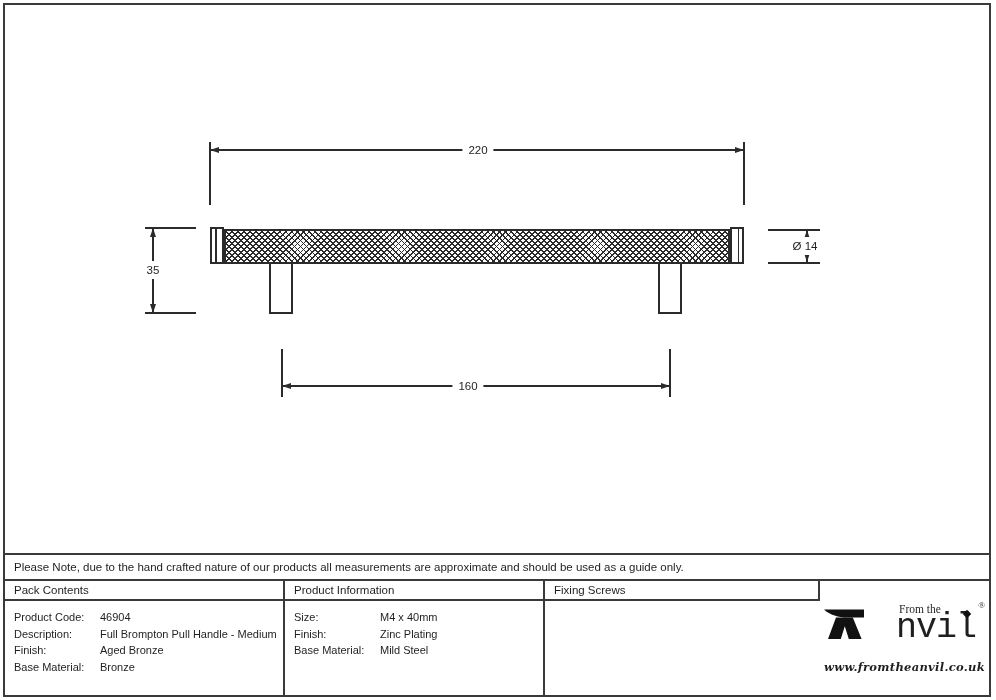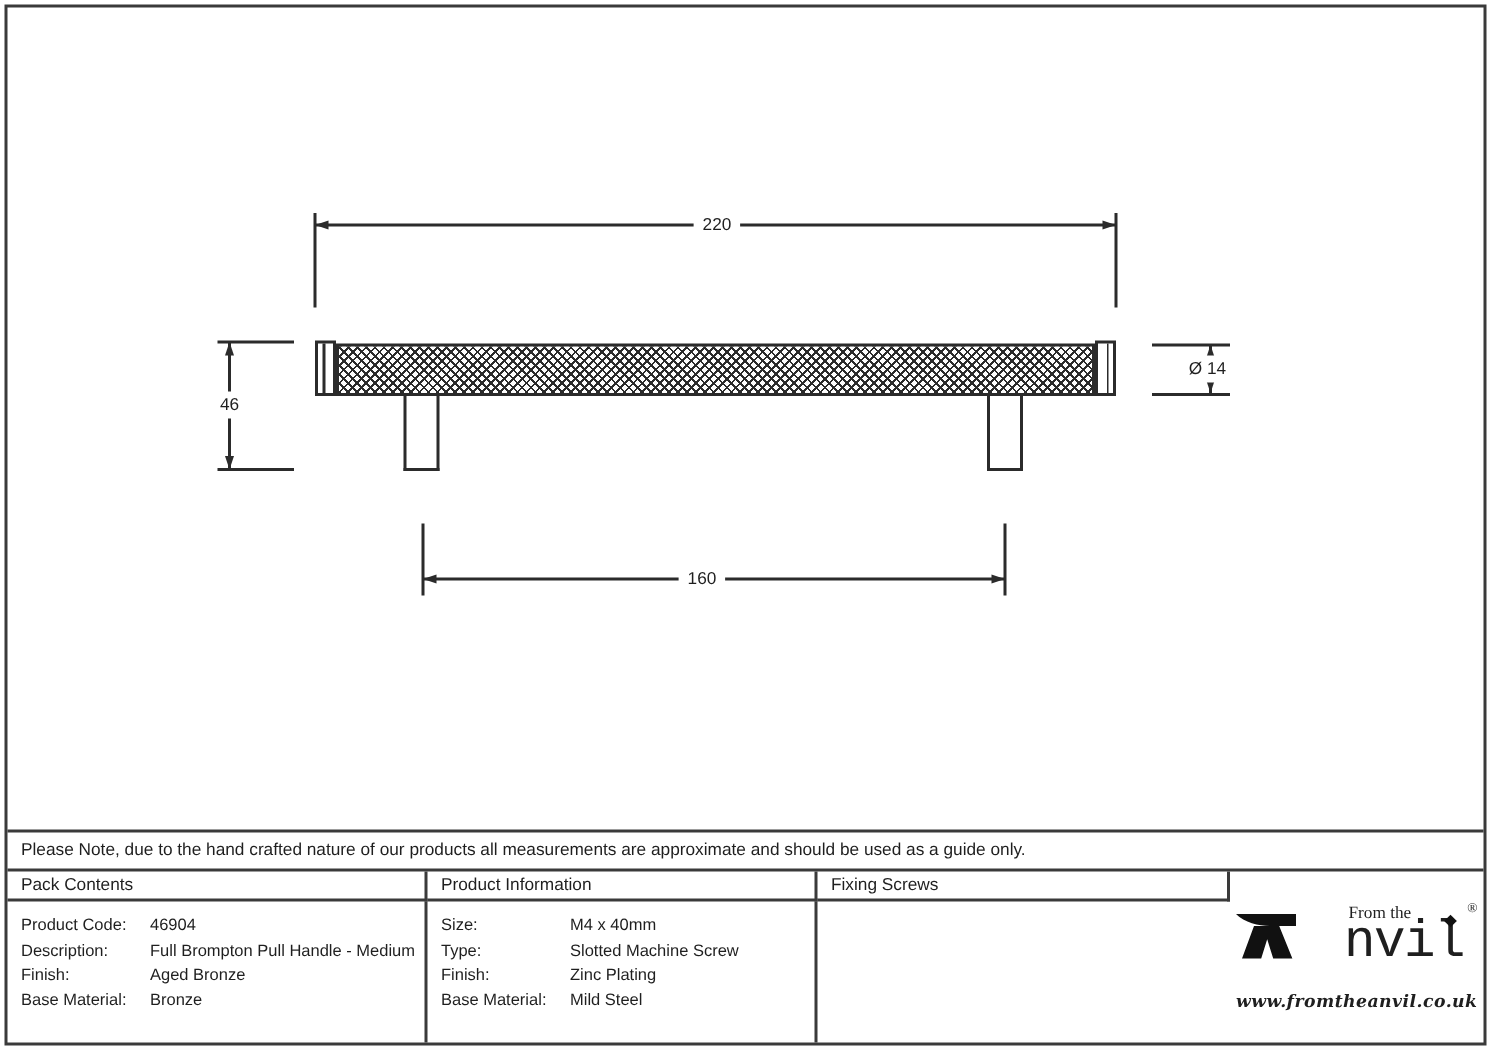--- a/index.html
+++ b/index.html
@@ -85,21 +85,21 @@
     <div class="hline" style="left:210px;top:149px;width:534px;"></div>
     <div class="arr arr-left" style="left:210px;top:147px;"></div>
     <div class="arr arr-right" style="left:735px;top:147px;"></div>
     <span class="dim-label" style="left:478px;top:150px;">220</span>
 
     <div class="hline" style="left:145px;top:227px;width:51px;"></div>
     <div class="hline" style="left:145px;top:312px;width:51px;"></div>
     <div class="vline" style="left:152px;top:228px;height:85px;"></div>
     <div class="arr arr-up" style="left:150px;top:228px;"></div>
     <div class="arr arr-down" style="left:150px;top:304px;"></div>
-    <span class="dim-label vert" style="left:153px;top:270px;">46</span>
+    <span class="dim-label vert" style="left:153px;top:270px;">35</span>
 
     <div class="hline" style="left:768px;top:229px;width:52px;"></div>
     <div class="hline" style="left:768px;top:262px;width:52px;"></div>
     <div class="vline" style="left:806px;top:230px;height:32px;"></div>
     <div class="arr arr-up" style="left:804px;top:230px;"></div>
     <div class="arr arr-down" style="left:804px;top:253px;"></div>
     <span class="dim-label vert" style="left:805px;top:246px;">Ø 14</span>
 
     <div class="vline" style="left:281px;top:349px;height:48px;"></div>
     <div class="vline" style="left:669px;top:349px;height:48px;"></div>
@@ -156,24 +156,20 @@
       </div>
     </div>
 
 
     <div class="td">
       <div class="kv">
         <span class="k">Size:</span>
         <span class="v">M4 x 40mm</span>
       </div>
       <div class="kv">
-        <span class="k">Type:</span>
-        <span class="v">Slotted Machine Screw</span>
-      </div>
-      <div class="kv">
         <span class="k">Finish:</span>
         <span class="v">Zinc Plating</span>
       </div>
       <div class="kv">
         <span class="k">Base Material:</span>
         <span class="v">Mild Steel</span>
       </div>
     </div>
   </div>
 </div>

